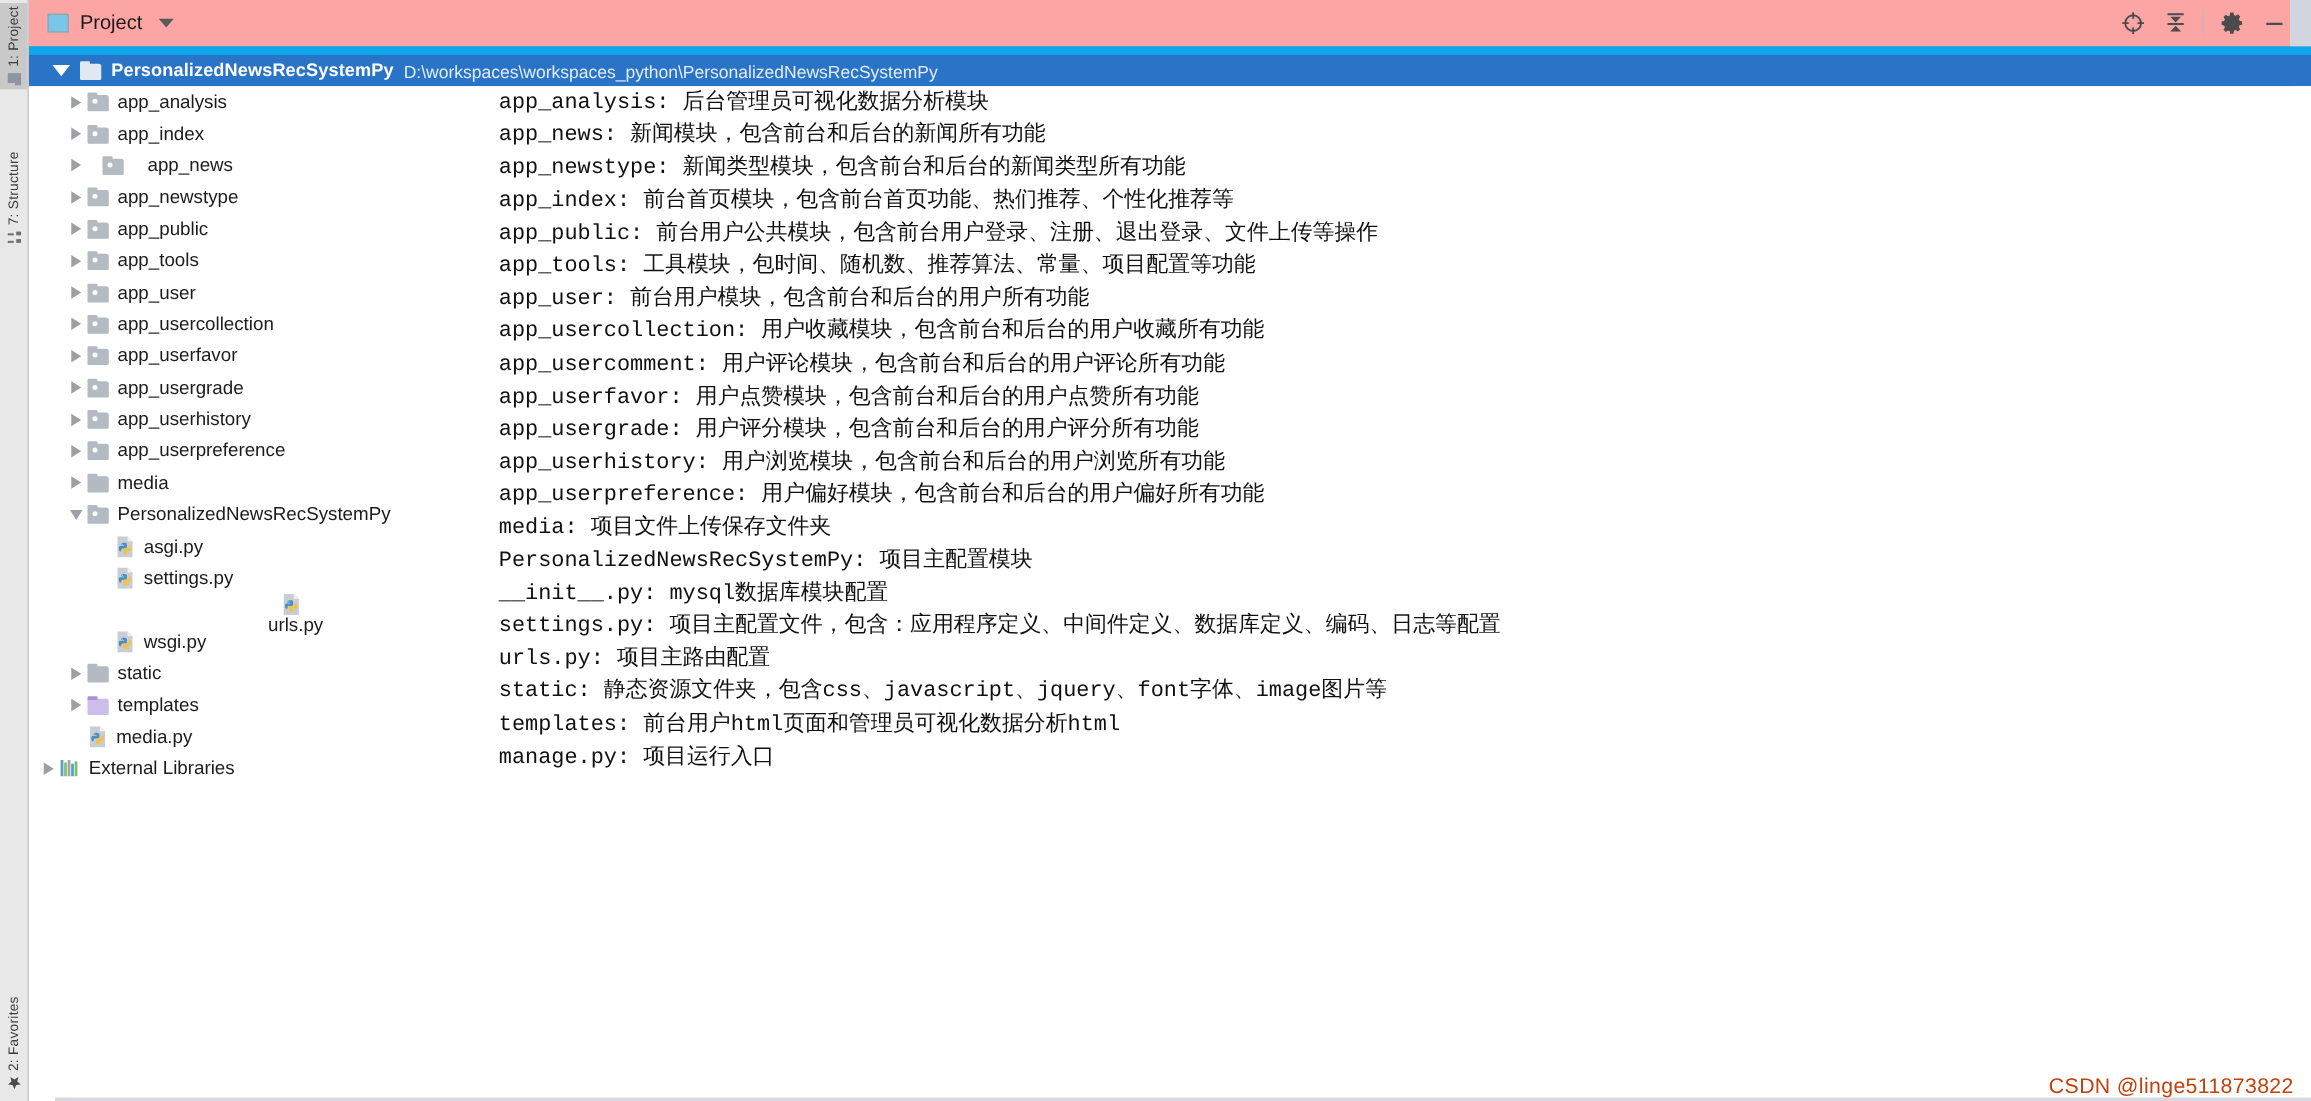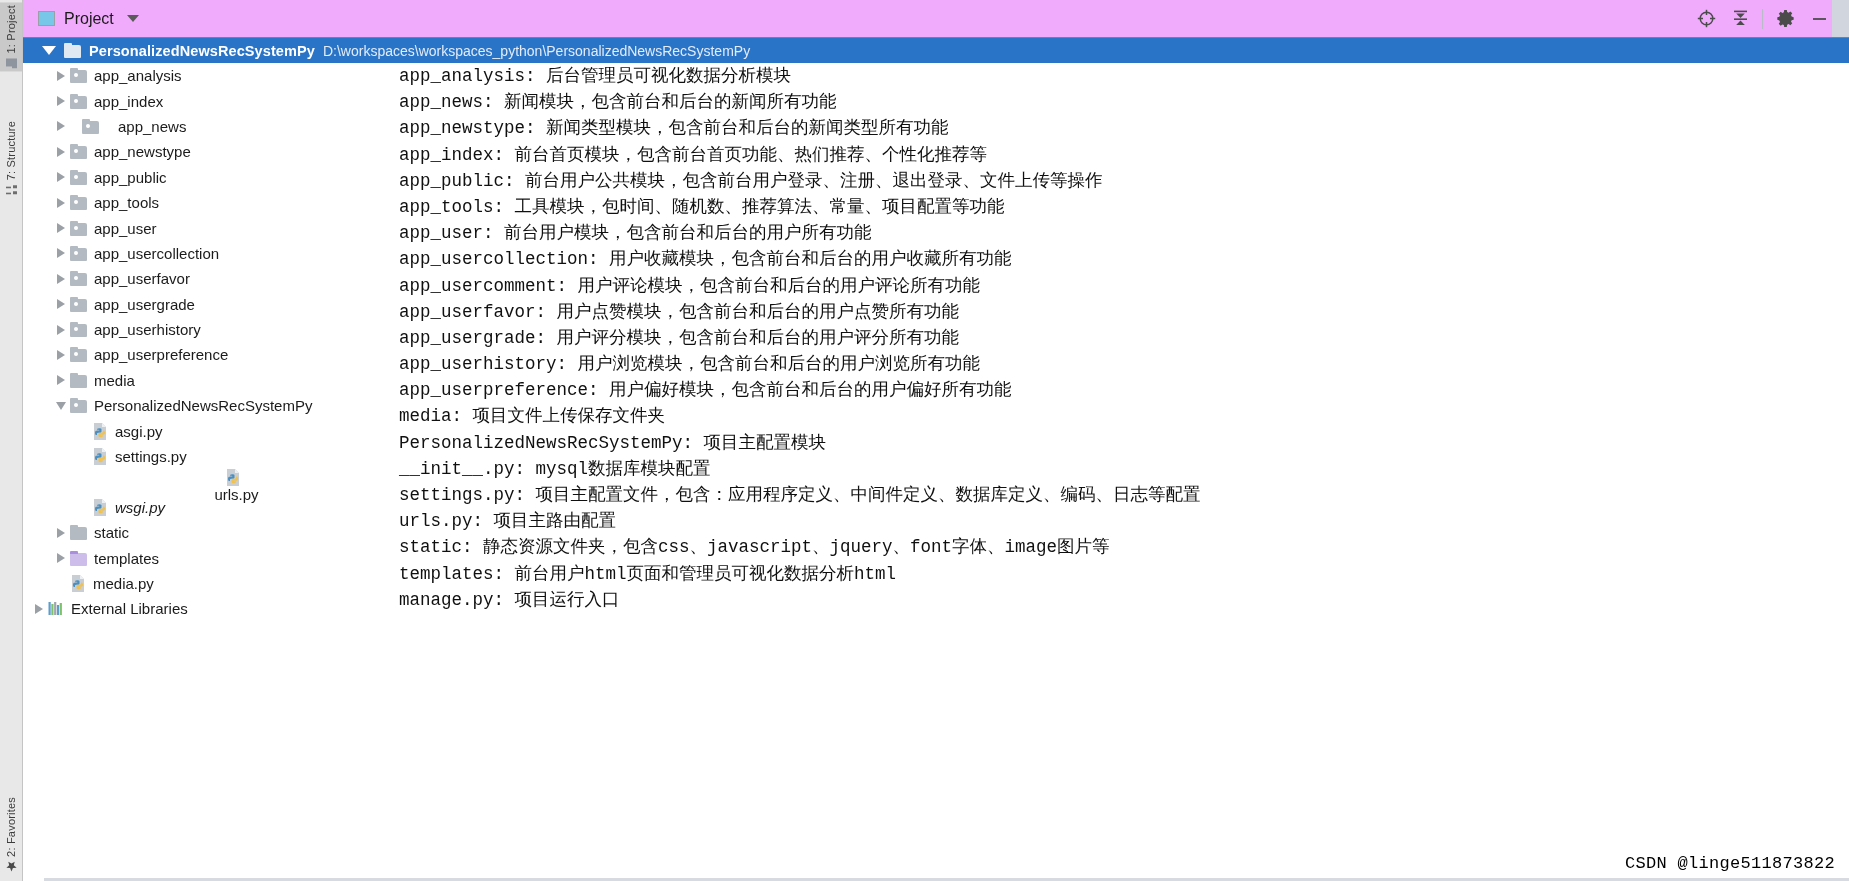--- a/index.html
+++ b/index.html
@@ -50,22 +50,22 @@
     position: absolute;
     left: 22px; top: 0;
     width: 1827px; height: 881px;
     background: #ffffff;
   }
 
   
   .hdr {
     position: relative;
     height: 37px;
-    background: #f0abfc;
-    border-bottom: 1px solid #0ea5e9;
+    background: #fca5a5;
+    border-bottom: 7px solid #0ea5e9;
     display: flex;
     align-items: center;
   }
   .hdr-left { display: flex; align-items: center; gap: 9px; padding-left: 16px; }
   .hdr-sq {
     width: 17px; height: 15px;
     background: #78c7e8;
     border: 1px solid #9aa0a6;
     box-sizing: border-box;
   }
@@ -223,22 +223,22 @@
     right: 0; top: 0;
     width: 14px; height: 818px;
     background: #ffffff;
   }
 
   
   .watermark {
     position: absolute;
     right: 14px; bottom: 8px;
     font-size: 17px;
-    color: #000000;
-    font-family: Liberation Mono, monospace;
+    color: #c2410c;
+    font-family: Liberation Sans, sans-serif;
     letter-spacing: 0.3px;
   }
   .bottom-line {
     position: absolute;
     left: 22px; right: 0; bottom: 0;
     height: 3px;
     background: #d7dae0;
   }
   .hdr-right-pad {
     position: absolute;
@@ -484,21 +484,21 @@
         <div class="row" style="padding-left: 52px; flex-direction: column;">
           <span class="arrow-box"></span>
           <span class="ic ic-py"><svg width="16" height="17" viewBox="0 0 16 17">
               <path d="M2 0h8l4 4v13H2z" fill="#c9ced4"></path>
               <path d="M10 0l4 4h-4z" fill="#eef1f4"></path>
               <path d="M7.2 5.2c-2.2 0-2.1 1-2.1 1v1h2.2v.5H4.4s-1.4-.2-1.4 2.1c0 2.3 1.2 2.2 1.2 2.2h.8v-1.1s0-1.2 1.2-1.2h2.2s1.1.05 1.1-1.1V6.3s.2-1.1-2.3-1.1zm-1.2.7a.43.43 0 1 1 0 .86.43.43 0 0 1 0-.86z" fill="#4a8fc2"></path>
               <path d="M8.8 14.2c2.2 0 2.1-1 2.1-1v-1H8.7v-.5h2.9s1.4.2 1.4-2.1c0-2.3-1.2-2.2-1.2-2.2h-.8v1.1s0 1.2-1.2 1.2H7.6s-1.1-.05-1.1 1.1v2.3s-.2 1.1 2.3 1.1zm1.2-.7a.43.43 0 1 1 0-.86.43.43 0 0 1 0 .86z" fill="#f2c14b"></path>
             </svg></span>
           <span class="lbl">urls.py</span>
         </div>
-        <div class="row" style="padding-left: 52px; font-style: italic;">
+        <div class="row" style="padding-left: 52px;">
           <span class="arrow-box"></span>
           <span class="ic ic-py"><svg width="16" height="17" viewBox="0 0 16 17">
               <path d="M2 0h8l4 4v13H2z" fill="#c9ced4"></path>
               <path d="M10 0l4 4h-4z" fill="#eef1f4"></path>
               <path d="M7.2 5.2c-2.2 0-2.1 1-2.1 1v1h2.2v.5H4.4s-1.4-.2-1.4 2.1c0 2.3 1.2 2.2 1.2 2.2h.8v-1.1s0-1.2 1.2-1.2h2.2s1.1.05 1.1-1.1V6.3s.2-1.1-2.3-1.1zm-1.2.7a.43.43 0 1 1 0 .86.43.43 0 0 1 0-.86z" fill="#4a8fc2"></path>
               <path d="M8.8 14.2c2.2 0 2.1-1 2.1-1v-1H8.7v-.5h2.9s1.4.2 1.4-2.1c0-2.3-1.2-2.2-1.2-2.2h-.8v1.1s0 1.2-1.2 1.2H7.6s-1.1-.05-1.1 1.1v2.3s-.2 1.1 2.3 1.1zm1.2-.7a.43.43 0 1 1 0-.86.43.43 0 0 1 0 .86z" fill="#f2c14b"></path>
             </svg></span>
           <span class="lbl">wsgi.py</span>
         </div>
         <div class="row" style="padding-left: 30px; text-align: right;">

